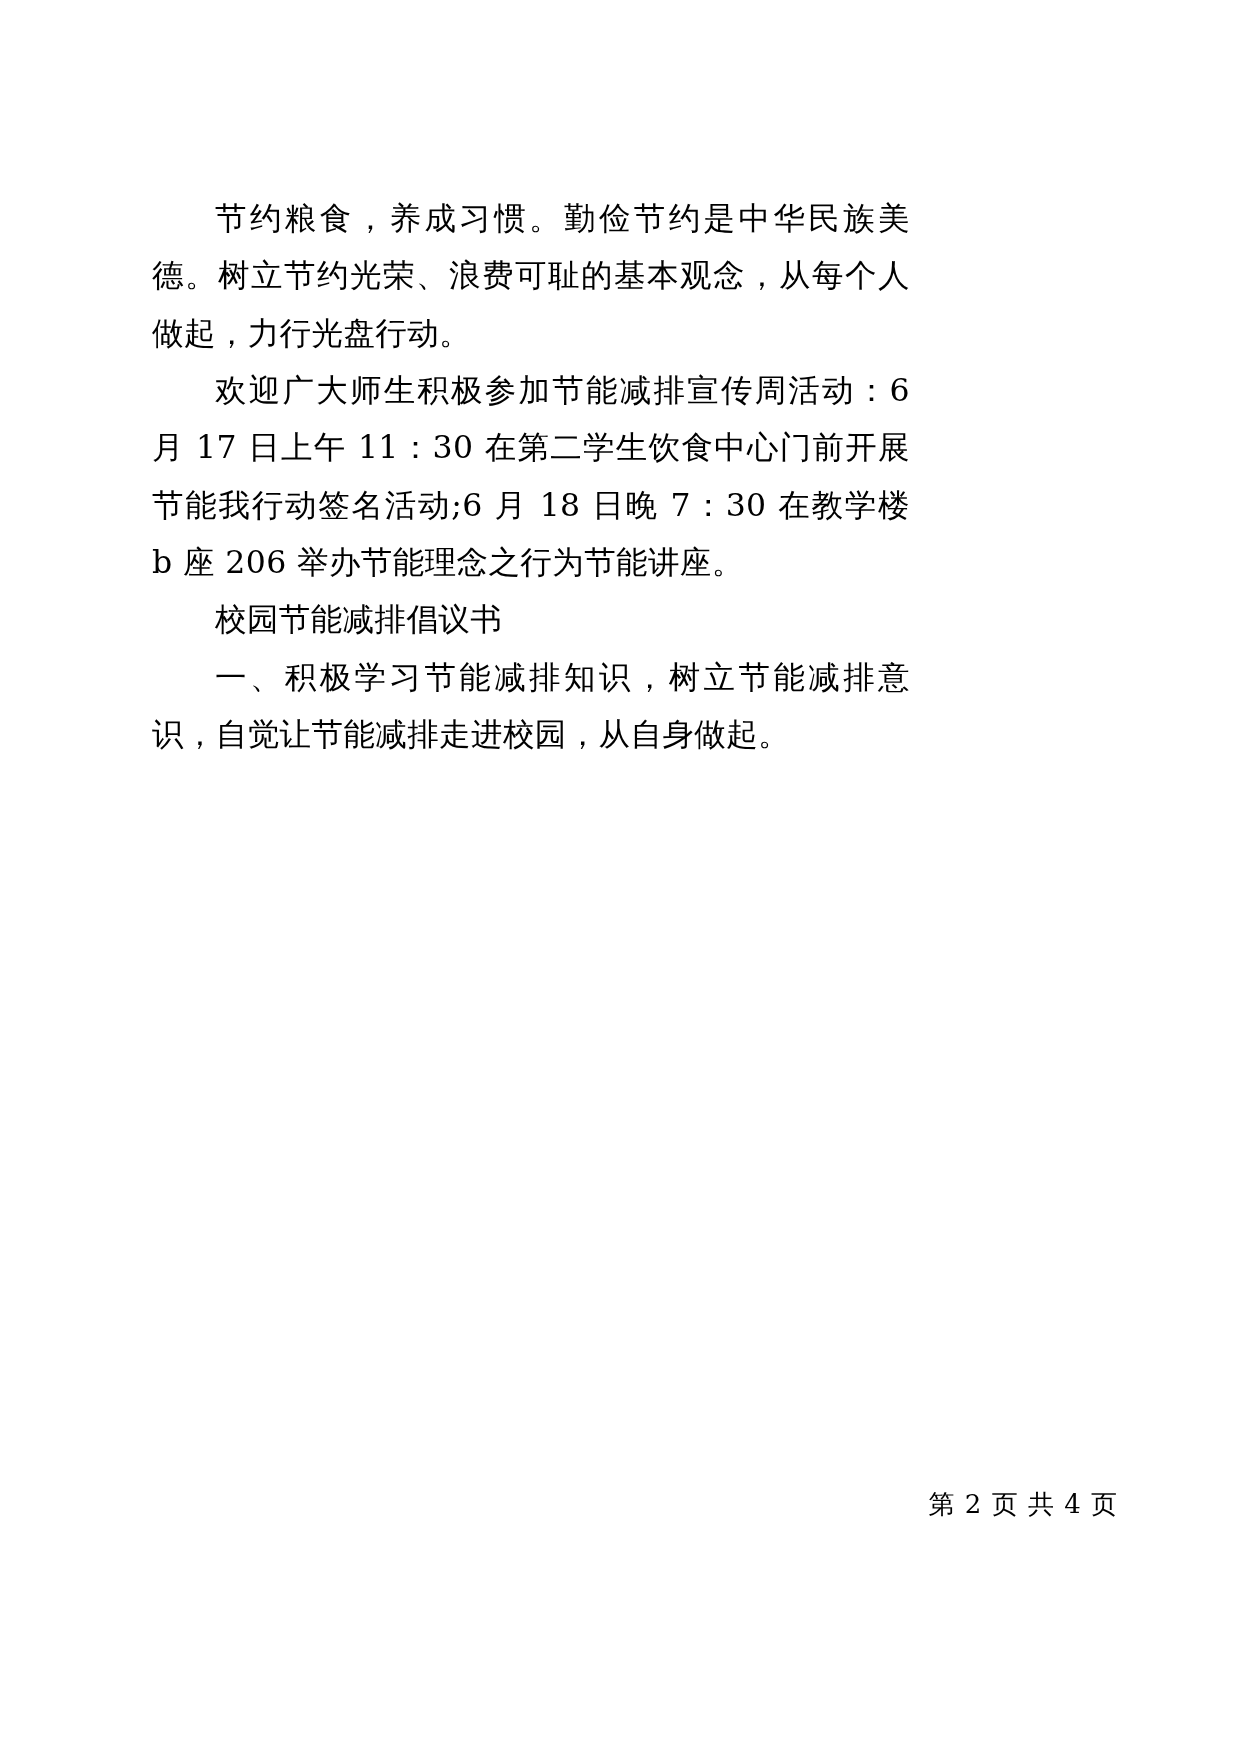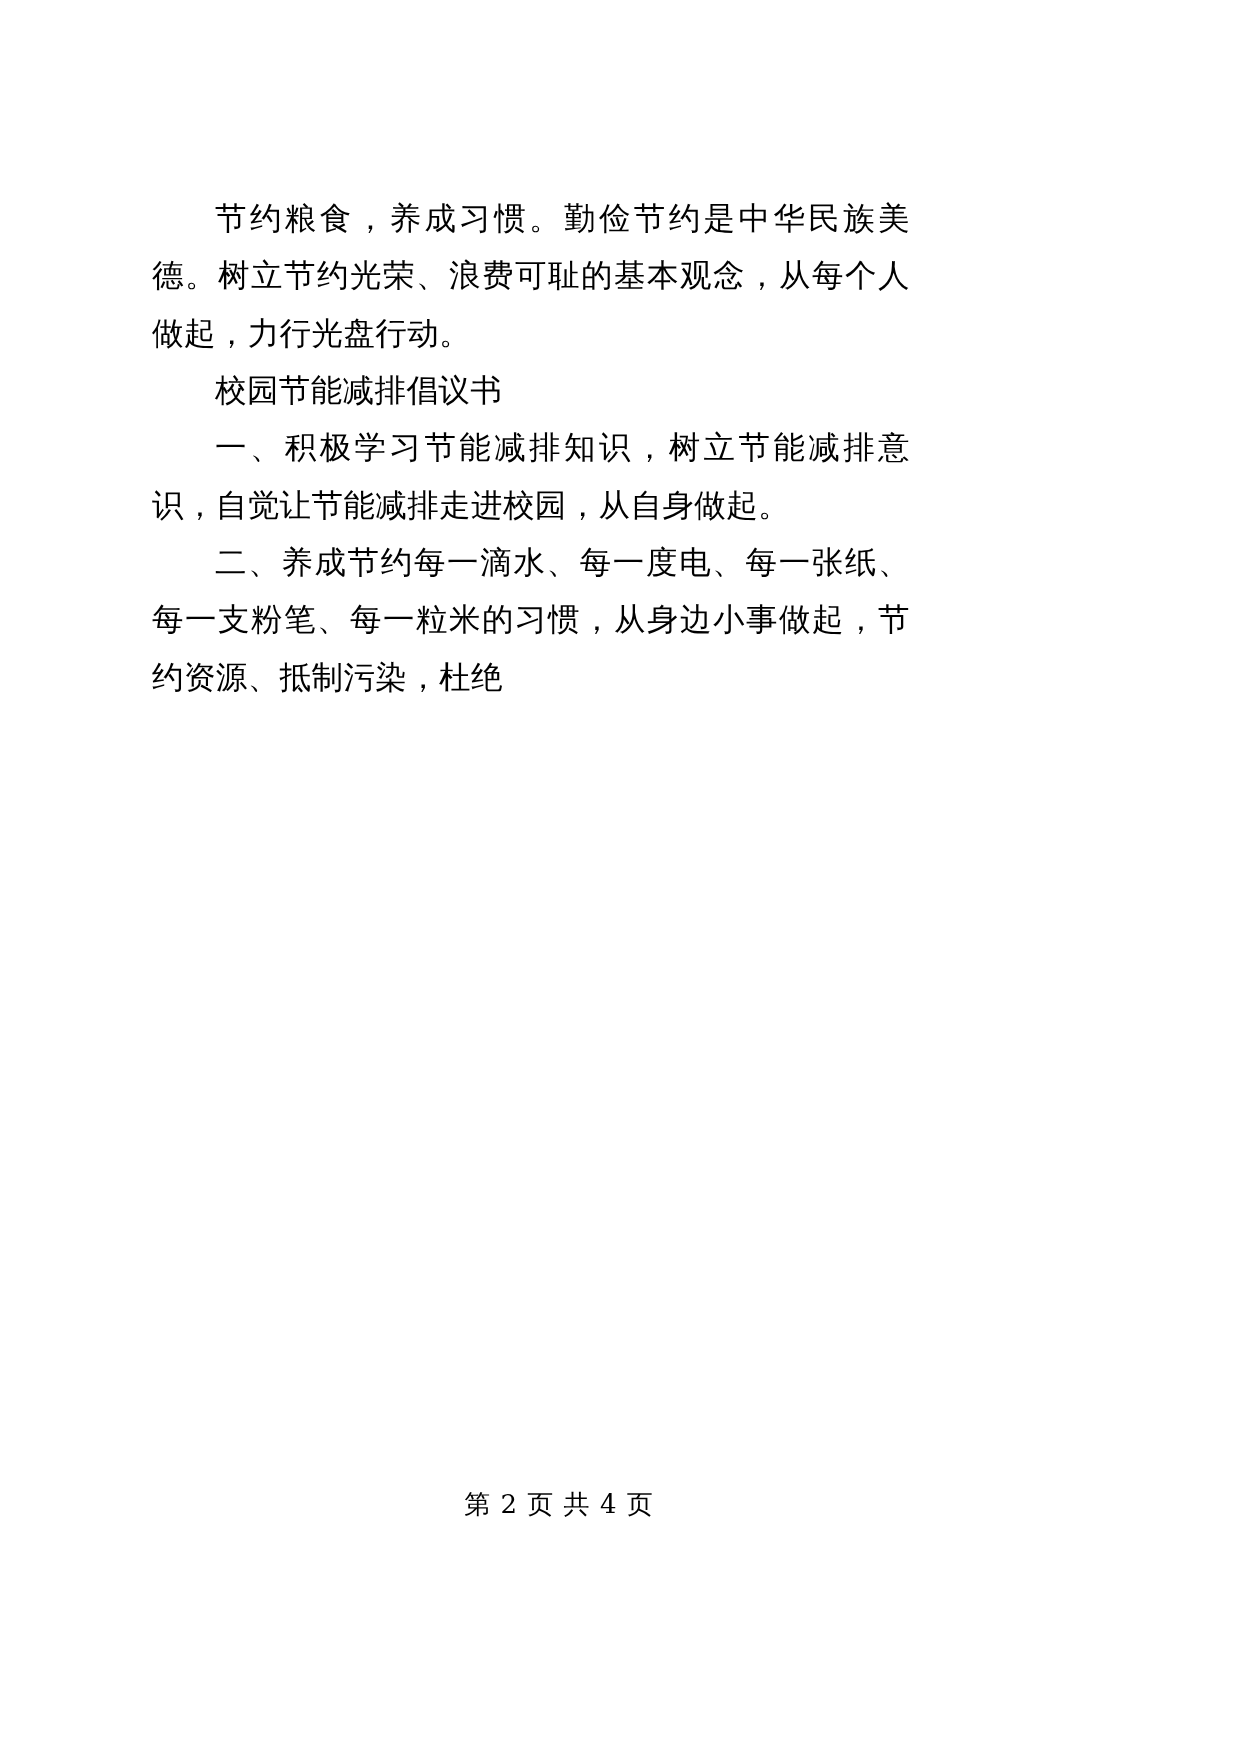--- a/index.html
+++ b/index.html
@@ -33,32 +33,32 @@
   p.para {
     margin: 0 0 0 0;
     text-indent: 2em;
     text-align: justify;
   }
   .footer {
     position: absolute;
     left: 0;
     bottom: 232px;
     width: 1118px;
-    text-align: center;
+    text-align: right;
     font-size: 26px;
     font-family: "DejaVu Serif", "Liberation Serif", serif;
     color: #000000;
     letter-spacing: 1px;
   }
 </style>
 </head>
 <body>
 
 <div class="page">
   <div class="doc-body">
     <p class="para">节约粮食，养成习惯。勤俭节约是中华民族美德。树立节约光荣、浪费可耻的基本观念，从每个人做起，力行光盘行动。</p>
+    <p class="para">欢迎广大师生积极参加节能减排宣传周活动：6 月 17 日上午 11：30 在第二学生饮食中心门前开展节能我行动签名活动;6 月 18 日晚 7：30 在教学楼 b 座 206 举办节能理念之行为节能讲座。</p>
     <p class="para">校园节能减排倡议书</p>
     <p class="para">一、积极学习节能减排知识，树立节能减排意识，自觉让节能减排走进校园，从自身做起。</p>
-    <p class="para">二、养成节约每一滴水、每一度电、每一张纸、每一支粉笔、每一粒米的习惯，从身边小事做起，节约资源、抵制污染，杜绝</p>
   </div>
 </div>
 
 <div class="footer">第 2 页  共 4 页</div>
 
 </body></html>

